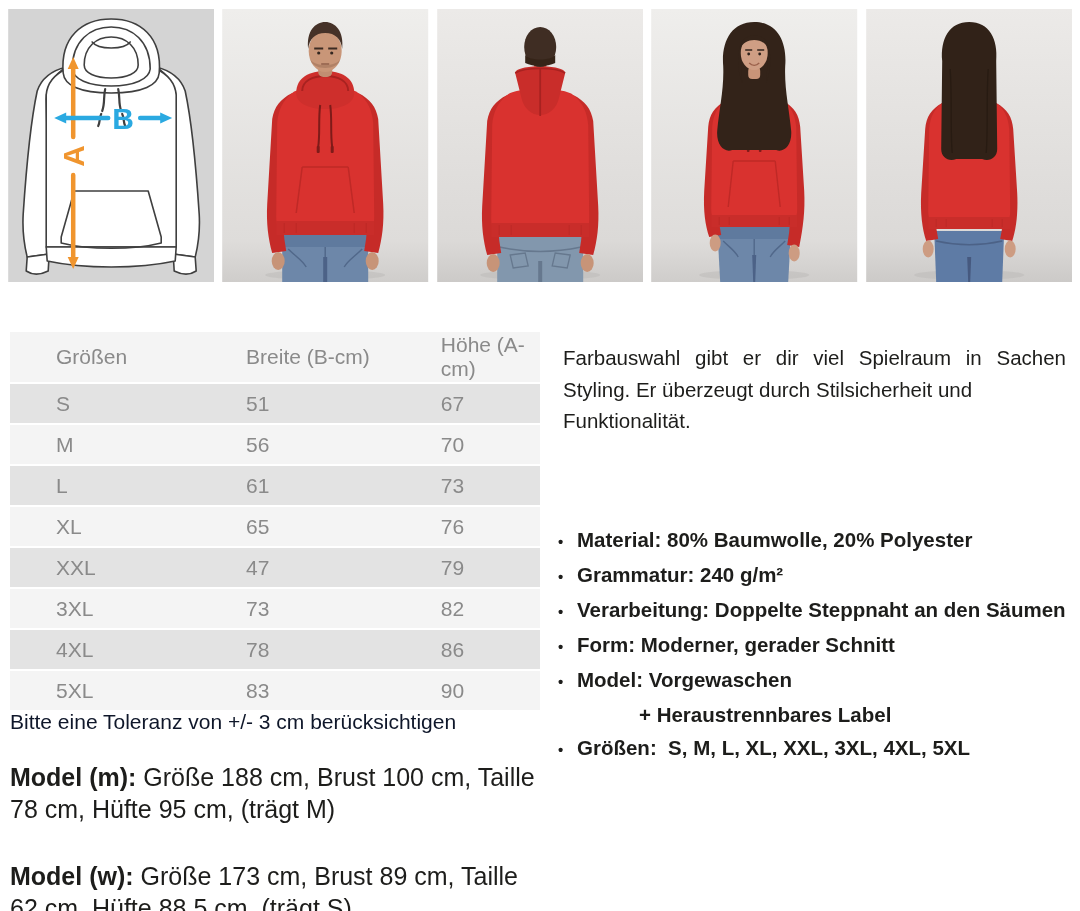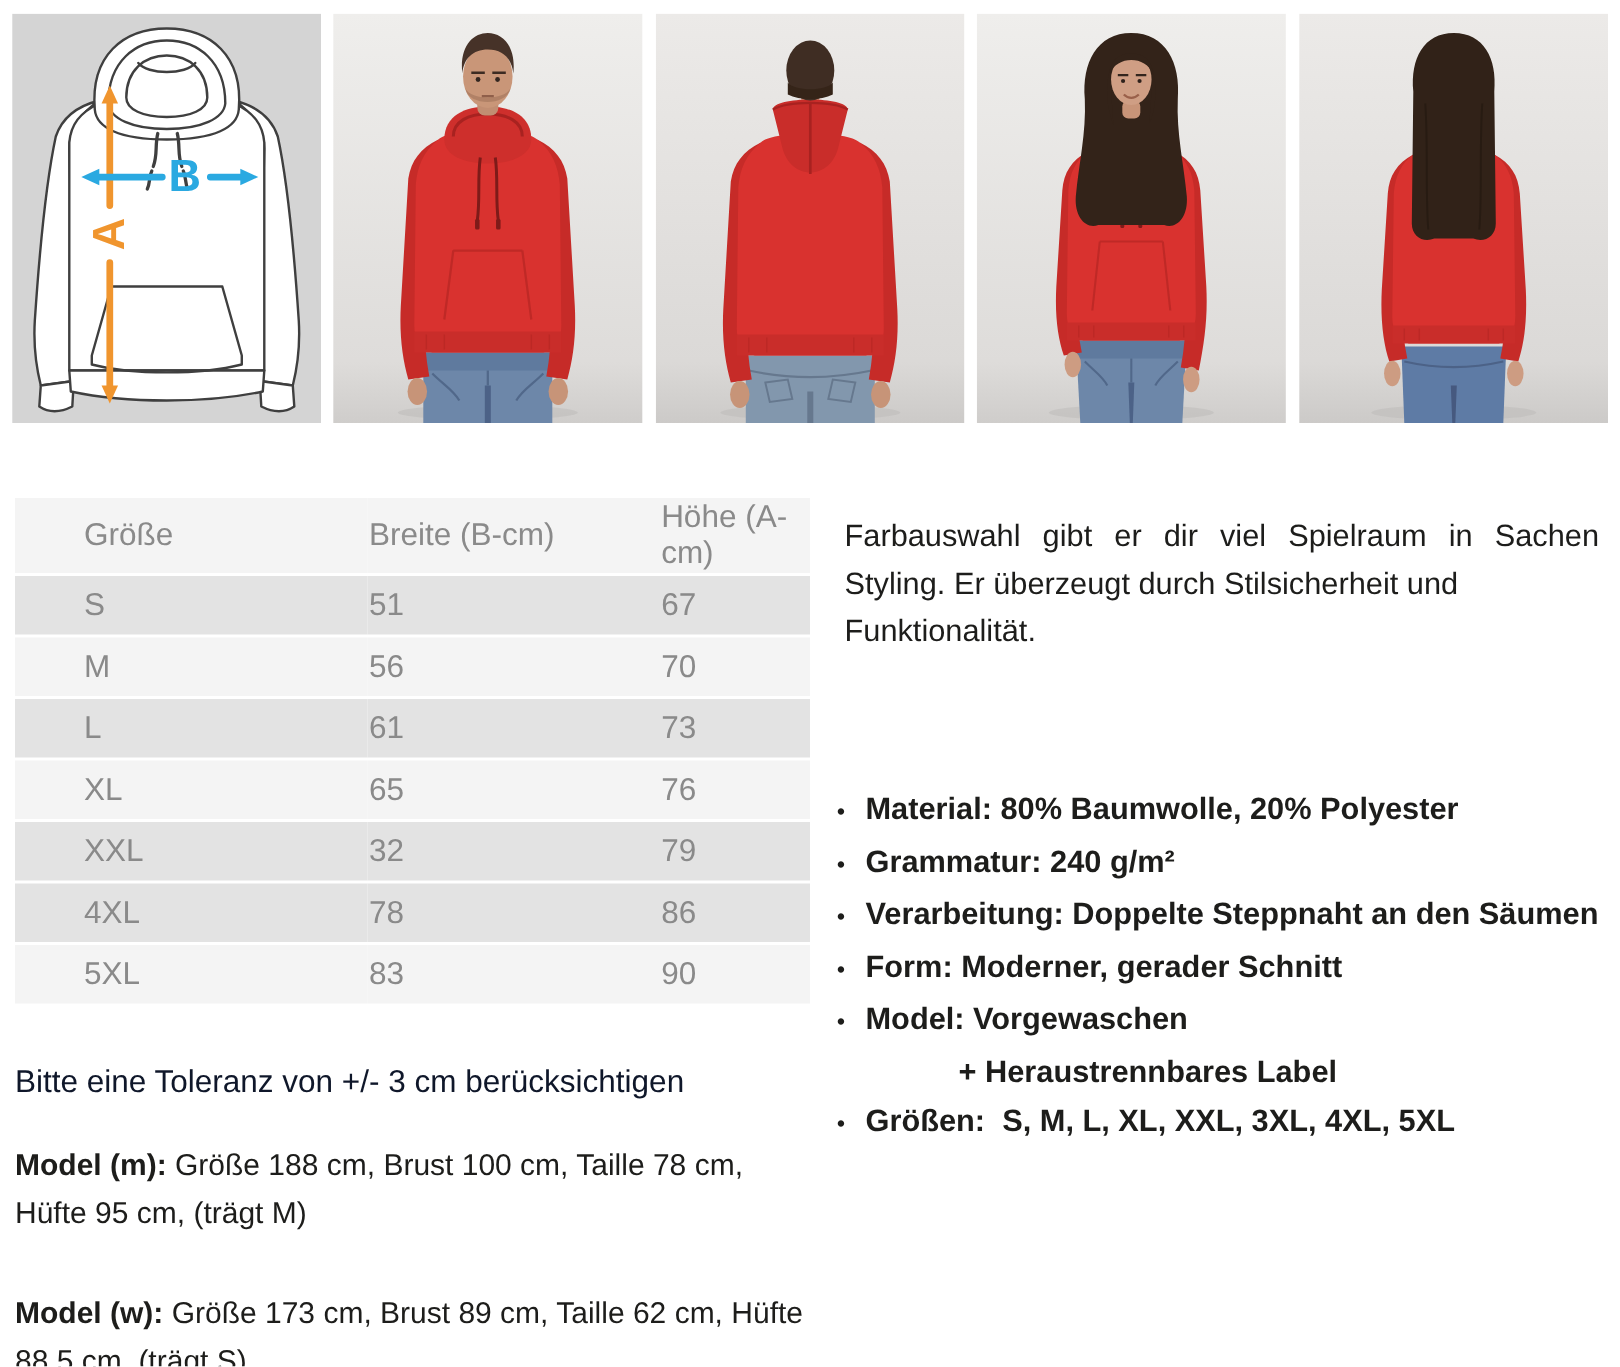--- a/index.html
+++ b/index.html
@@ -18,21 +18,21 @@
   table.size-table th{font-weight:400;text-align:left;background:#f4f4f4;height:35px;}
   table.size-table td{height:37px;}
   table.size-table tr.dark td{background:#e3e3e3;}
   table.size-table tr.light td{background:#f4f4f4;}
   table.size-table th:first-child,table.size-table td:first-child{width:190px;padding-left:46px;}
   table.size-table th:nth-child(2),table.size-table td:nth-child(2){width:195px;}
   table.size-table th:nth-child(3),table.size-table td:nth-child(3){width:99px;}
 
   
   .tolerance{position:absolute;left:10px;top:710px;font-size:21px;color:#0f172a;white-space:nowrap;}
-  .model-note{position:absolute;left:10px;width:535px;font-size:20px;line-height:32px;color:#1d1d1b;}
+  .model-note{position:absolute;left:10px;width:535px;font-size:25px;line-height:32px;color:#1d1d1b;}
   .model-note b{font-weight:bold;}
   .model-m{top:761px;}
   .model-w{top:860px;}
 
   
   .intro{position:absolute;left:563px;top:342px;width:503px;font-size:20.5px;
     line-height:31.5px;color:#1d1d1b;}
   .intro-line{white-space:nowrap;}
   .intro-line.stretch{white-space:normal;text-align:justify;text-align-last:justify;}
   .bullets{position:absolute;left:556px;top:523px;width:516px;margin:0;padding:0;
@@ -244,21 +244,21 @@
 
         <path d="M103,13 C83,13 74,30 76,52 L75,140 C75,149 83,153 90,150 L116,150 C123,153 131,149 131,140 L130,52 C132,30 123,13 103,13 Z" fill="#312218"></path>
         <path d="M84,60 C86,90 84,120 86,144 M122,60 C120,90 122,120 120,144" stroke="#241810" stroke-width="1.3" fill="none" opacity="0.7"></path>
       </svg>
     </div>
   </div>
 
   <table class="size-table">
     <thead>
       <tr>
-          <th>Größe</th>
+          <th>Größen</th>
           <th>Breite (B-cm)</th>
           <th>Höhe (A-cm)</th>
         </tr>
     </thead>
     <tbody>
         <tr class="dark">
           <td>S</td>
           <td>51</td>
           <td>67</td>
         </tr>
@@ -272,22 +272,27 @@
           <td>61</td>
           <td>73</td>
         </tr>
         <tr class="light">
           <td>XL</td>
           <td>65</td>
           <td>76</td>
         </tr>
         <tr class="dark">
           <td>XXL</td>
-          <td>32</td>
+          <td>47</td>
           <td>79</td>
+        </tr>
+        <tr class="light">
+          <td>3XL</td>
+          <td>73</td>
+          <td>82</td>
         </tr>
         <tr class="dark">
           <td>4XL</td>
           <td>78</td>
           <td>86</td>
         </tr>
         <tr class="light">
           <td>5XL</td>
           <td>83</td>
           <td>90</td>

